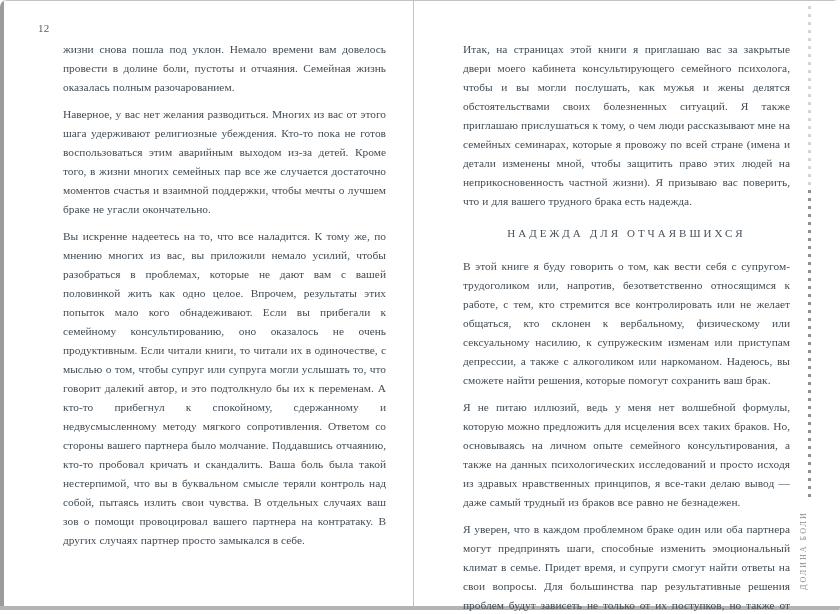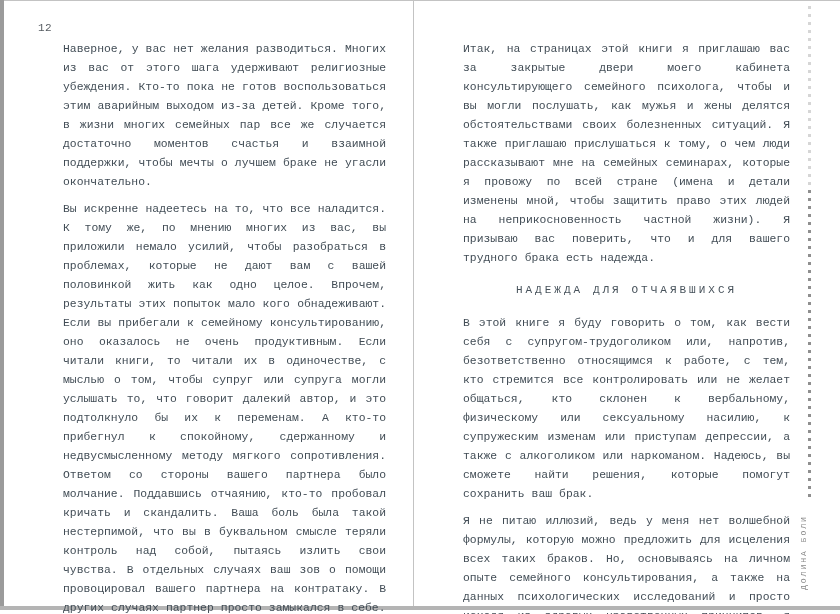--- a/index.html
+++ b/index.html
@@ -12,21 +12,22 @@
     --dots-light:#d6d6d6;
     --dots-dark:#8f8f8f;
     --label:#8a8a8a;
   }
   html,body{margin:0;padding:0;background:#ffffff;}
   .book{
     position:relative;
     width:840px;height:614px;
     background:#ffffff;
     overflow:hidden;
-    font-family:Liberation Mono, monospace;
+    font-family:Liberation Serif, serif;
+    border-radius:7px;
   }
   .edge-top{position:absolute;left:0;top:0;width:840px;height:1px;background:var(--line);}
   .edge-left{position:absolute;left:0;top:0;width:4px;height:610px;background:var(--edge);}
   .edge-bottom{position:absolute;left:0;top:606px;width:840px;height:4px;background:var(--bottomline);}
   .spine{position:absolute;left:413px;top:1px;width:1px;height:605px;background:var(--line);}
 
   .page-num{
     position:absolute;top:22px;
     font-size:11px;color:var(--pagenum);letter-spacing:.3px;
   }
@@ -75,20 +76,21 @@
 <div class="book">
 
   <div class="edge-top"></div>
   <div class="edge-left"></div>
   <div class="edge-bottom"></div>
   <div class="spine"></div>
 
   <div class="page-num left">12</div>
 
   <div class="text-col left">
+    <p>жизни снова пошла под уклон. Немало времени вам довелось провести в долине боли, пустоты и отчаяния. Семейная жизнь оказалась полным разочарованием.</p>
     <p>Наверное, у вас нет желания разводиться. Многих из вас от этого шага удерживают религиозные убеждения. Кто-то пока не готов воспользоваться этим аварийным выходом из-за детей. Кроме того, в жизни многих семейных пар все же случается достаточно моментов счастья и взаимной поддержки, чтобы мечты о лучшем браке не угасли окончательно.</p>
     <p>Вы искренне надеетесь на то, что все наладится. К тому же, по мнению многих из вас, вы приложили немало усилий, чтобы разобраться в проблемах, которые не дают вам с вашей половинкой жить как одно целое. Впрочем, результаты этих попыток мало кого обнадеживают. Если вы прибегали к семейному консультированию, оно оказалось не очень продуктивным. Если читали книги, то читали их в одиночестве, с мыслью о том, чтобы супруг или супруга могли услышать то, что говорит далекий автор, и это подтолкнуло бы их к переменам. А кто-то прибегнул к спокойному, сдержанному и недвусмысленному методу мягкого сопротивления. Ответом со стороны вашего партнера было молчание. Поддавшись отчаянию, кто-то пробовал кричать и скандалить. Ваша боль была такой нестерпимой, что вы в буквальном смысле теряли контроль над собой, пытаясь излить свои чувства. В отдельных случаях ваш зов о помощи провоцировал вашего партнера на контратаку. В других случаях партнер просто замыкался в себе.</p>
 
   </div>
 
 
   <div class="text-col right">
     <p>Итак, на страницах этой книги я приглашаю вас за закрытые двери моего кабинета консультирующего семейного психолога, чтобы и вы могли послушать, как мужья и жены делятся обстоятельствами своих болезненных ситуаций. Я также приглашаю прислушаться к тому, о чем люди рассказывают мне на семейных семинарах, которые я провожу по всей стране (имена и детали изменены мной, чтобы защитить право этих людей на неприкосновенность частной жизни). Я призываю вас поверить, что и для вашего трудного брака есть надежда.</p>
     <h2>НАДЕЖДА ДЛЯ ОТЧАЯВШИХСЯ</h2>
     <p>В этой книге я буду говорить о том, как вести себя с супругом-трудоголиком или, напротив, безответственно относящимся к работе, с тем, кто стремится все контролировать или не желает общаться, кто склонен к вербальному, физическому или сексуальному насилию, к супружеским изменам или приступам депрессии, а также с алкоголиком или наркоманом. Надеюсь, вы сможете найти решения, которые помогут сохранить ваш брак.</p>

